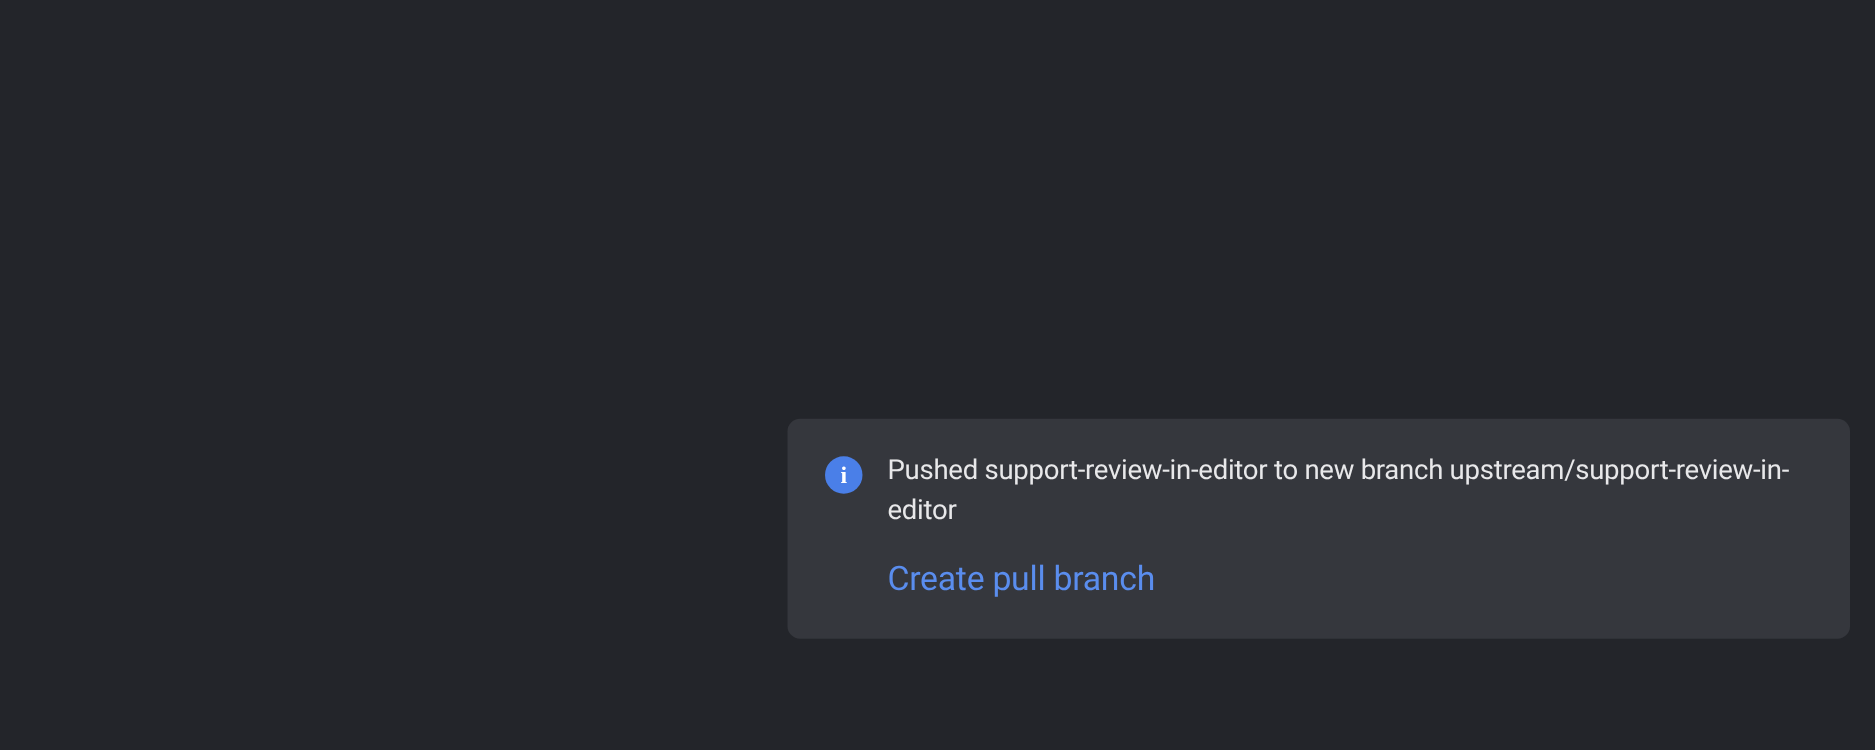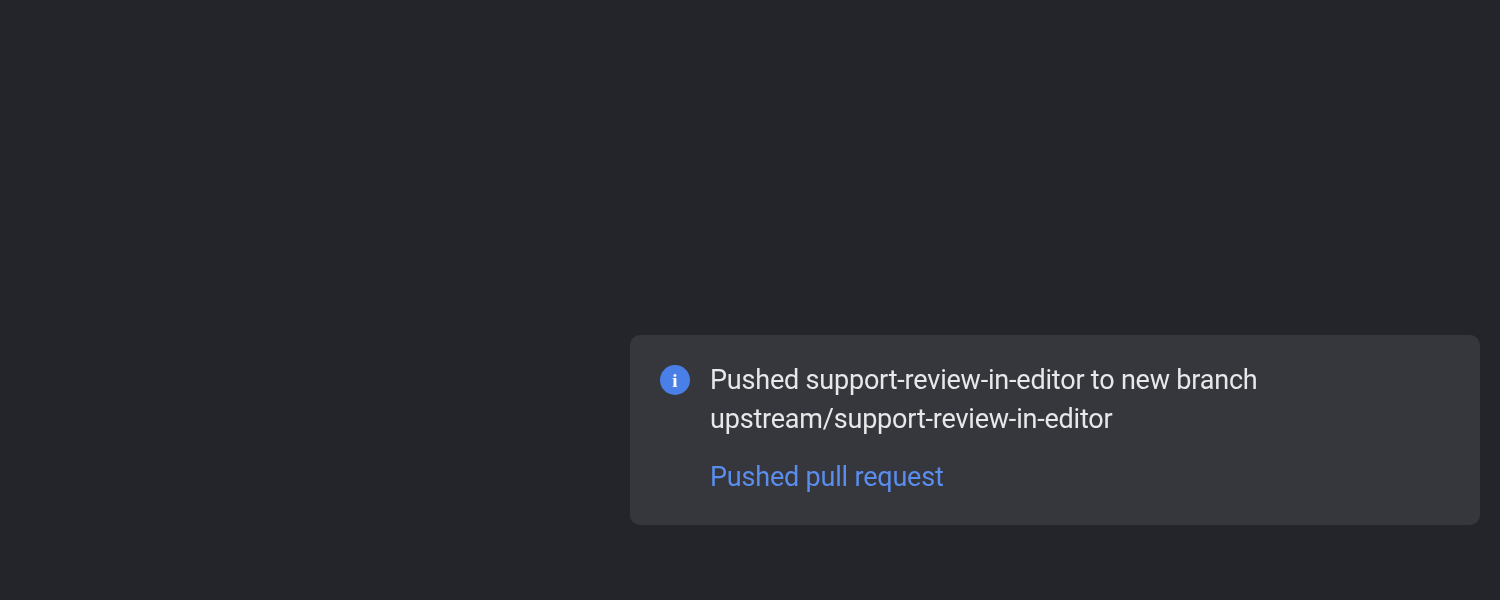--- a/index.html
+++ b/index.html
@@ -51,21 +51,21 @@
     }
 
     .notification-content {
       flex: 1;
       display: flex;
       flex-direction: column;
     }
 
     .notification-message {
       color: #e8e8ea;
-      font-size: 27px;
+      font-size: 22px;
       line-height: 1.45;
       font-weight: 400;
       letter-spacing: -0.2px;
     }
 
     .notification-action {
       color: #5a8dee;
       font-size: 27px;
       line-height: 1.4;
       font-weight: 400;
@@ -76,15 +76,15 @@
   </style>
 </head>
 <body>
 
 <div class="notification">
   <div class="info-icon">
     <span class="info-icon-glyph">i</span>
   </div>
   <div class="notification-content">
     <div class="notification-message">Pushed support-review-in-editor to new branch upstream/support-review-in-editor</div>
-    <div class="notification-action">Pushed pull request</div>
+    <div class="notification-action">Create pull branch</div>
   </div>
 </div>
 
 </body></html>

